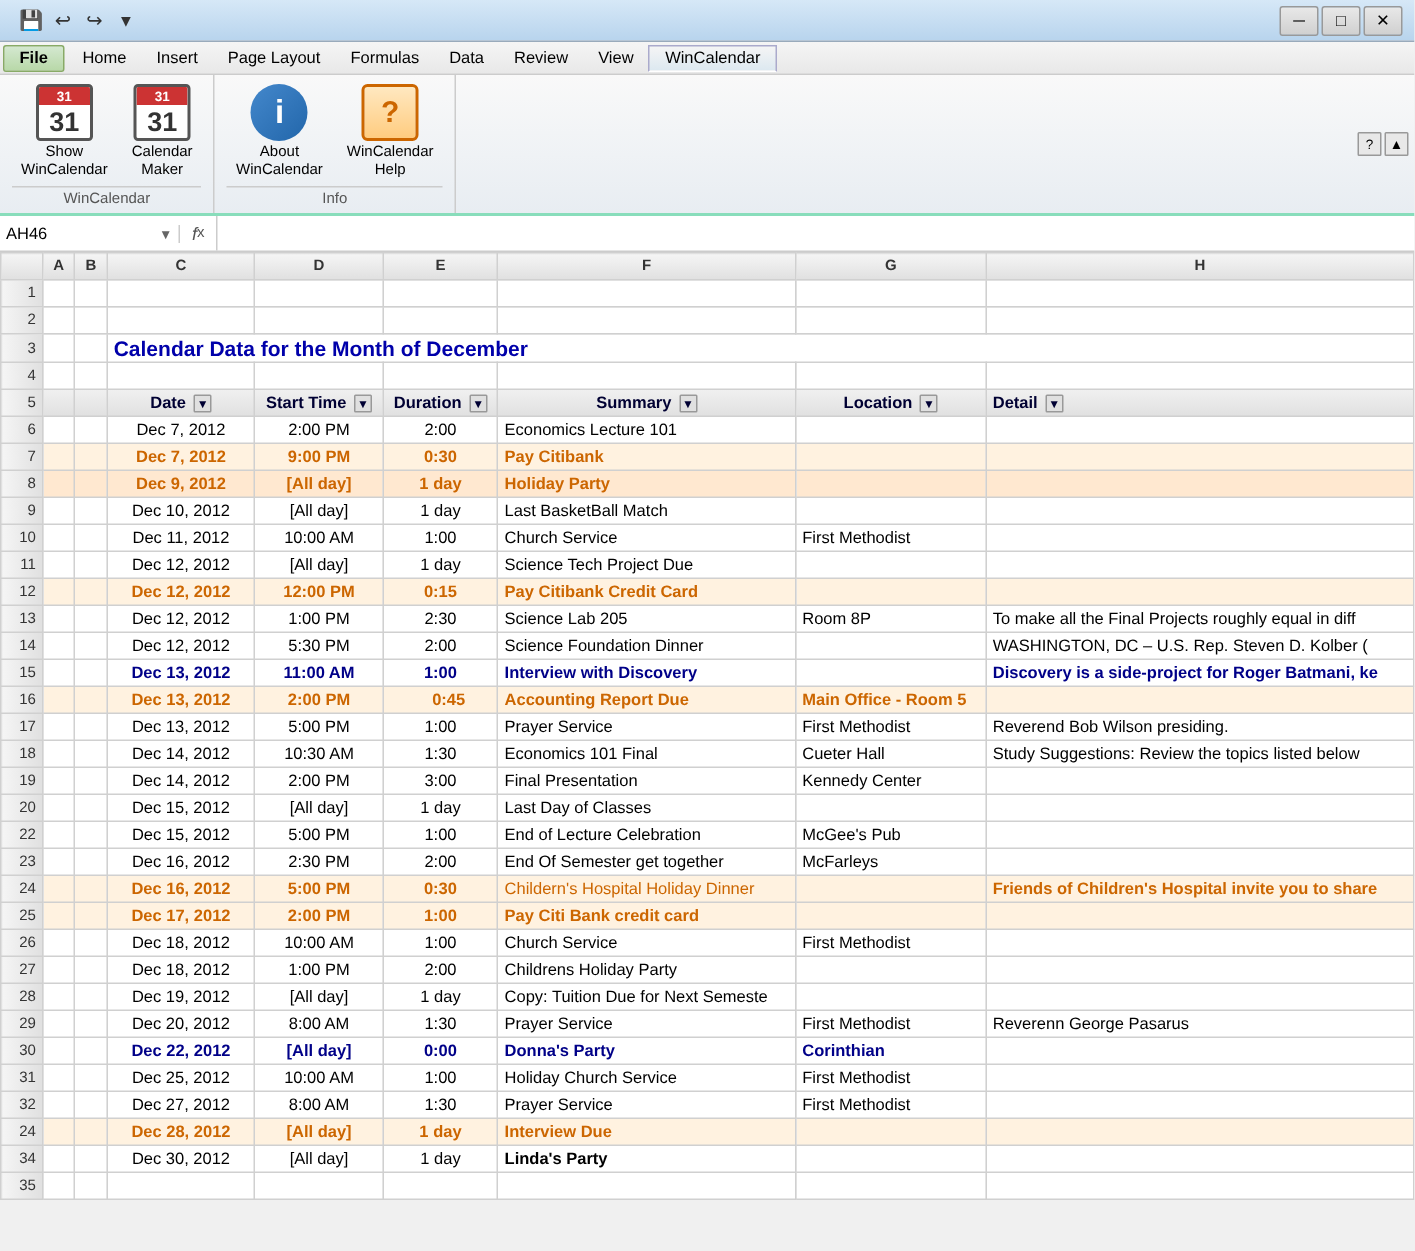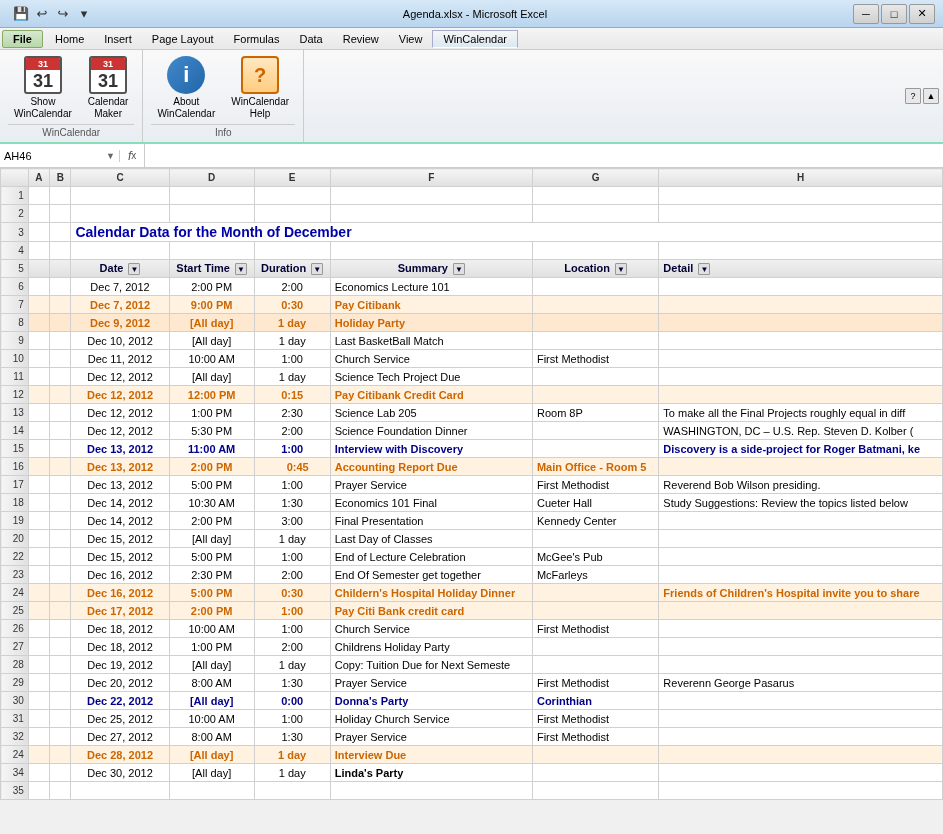--- a/index.html
+++ b/index.html
@@ -270,21 +270,20 @@
 </head>
 <body>
 
 <div class="title-bar">
   <div class="quick-access">
     <div class="qa-btn" title="Save">💾</div>
     <div class="qa-btn" title="Undo">↩</div>
     <div class="qa-btn" title="Redo">↪</div>
     <div class="qa-btn" title="Customize">▾</div>
   </div>
-  <div class="title-bar-title">Agenda.xlsx - Microsoft Excel</div>
   <div class="title-bar-controls">
     <div class="title-btn">─</div>
     <div class="title-btn">□</div>
     <div class="title-btn">✕</div>
   </div>
 </div>
 
 <div class="menu-bar">
   <div class="menu-item" style="background: linear-gradient(to bottom, #d4e8d0, #b8d8a8); border: 1px solid #88aa66; border-radius: 2px; font-weight: bold; color: #000; margin: 2px 2px;">File</div>
   <div class="menu-item">Home</div>
@@ -644,21 +643,21 @@
           <td></td>
         </tr>
 
         <tr style="background: #fff2e0;">
           <td class="cell-row-num">24</td>
           <td></td>
             <td></td>
           <td style="text-align:center; color:#cc6600; font-weight:bold;">Dec 16, 2012</td>
           <td style="text-align:center; color:#cc6600; font-weight:bold;">5:00 PM</td>
           <td style="text-align:center; color:#cc6600; font-weight:bold;">0:30</td>
-          <td style="color:#cc6600; font-weight:bold;">Childern's Hospital Holiday Dinner</td>
+          <td style="color:#cc6600; font-weight:normal;">Childern's Hospital Holiday Dinner</td>
           <td></td>
           <td style="color:#cc6600; font-weight:bold;">Friends of Children's Hospital invite you to share</td>
         </tr>
 
         <tr style="background: #fff2e0;">
           <td class="cell-row-num">25</td>
           <td></td>
             <td></td>
           <td style="text-align:center; color:#cc6600; font-weight:bold;">Dec 17, 2012</td>
           <td style="text-align:center; color:#cc6600; font-weight:bold;">2:00 PM</td>

